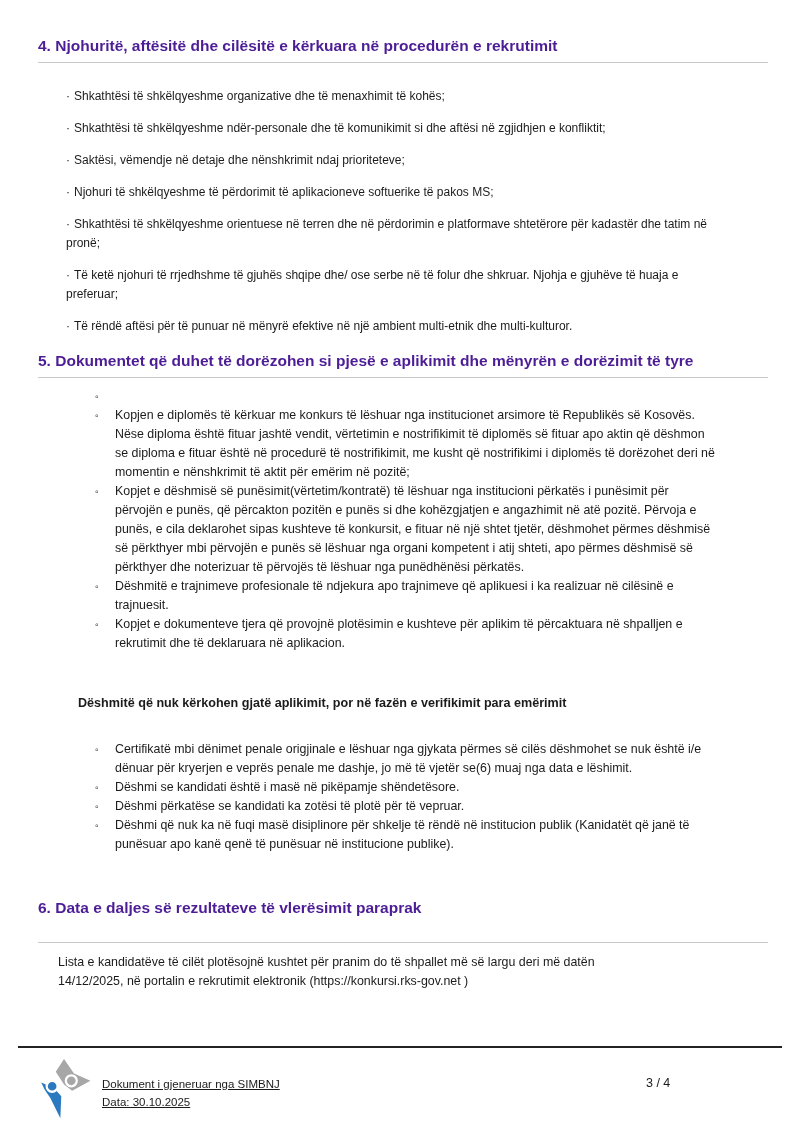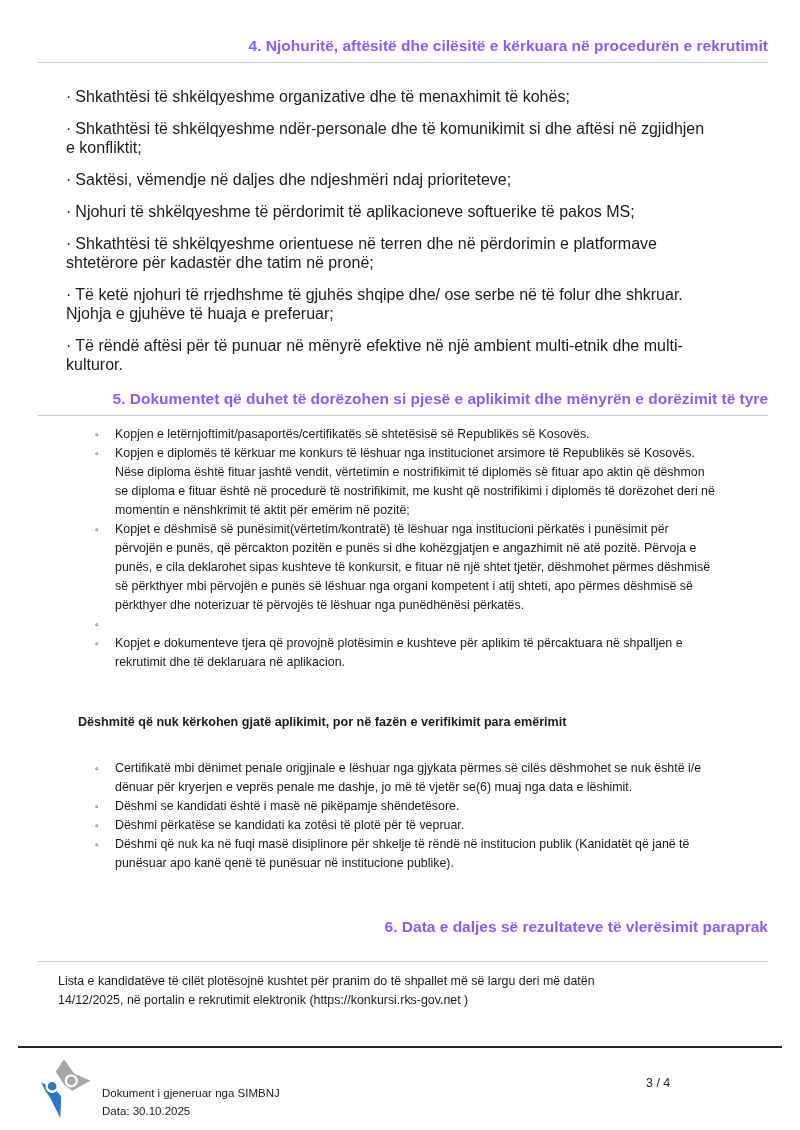--- a/index.html
+++ b/index.html
@@ -14,33 +14,32 @@
   .page {
     position: absolute; inset: 0;
     padding: 34px 32px 0 38px;
     box-sizing: border-box;
   }
   .sec-title {
     font-size: 15.5px;
     line-height: 23px;
     font-weight: 700;
     margin: 0;
-    color: #8b5cf6;
-    text-align: right;
+    color: #4c1d95;
   }
   .rule {
     border: none;
     border-top: 1px solid #c9c9c9;
     margin: 5px 0 0 0;
     height: 0;
   }
   
   .dot-list { margin: 24px 0 0 28px; }
   .dot-item {
-    font-size: 16px;
+    font-size: 12px;
     line-height: 19px;
     margin: 0 0 13px 0;
     max-width: 642px;
   }
   .dot-item .marker { margin-right: 4px; }
   
   .circ-list { margin: 9px 0 0 57px; }
   .circ-item { display: flex; font-size: 12.4px; line-height: 19px; }
   .circ-item .marker { flex: 0 0 20px; font-size: 10.5px; line-height: 19px; }
   .circ-item .txt { max-width: 600px; }
@@ -60,21 +59,21 @@
     font-size: 12.4px;
     line-height: 19px;
   }
   
   .footer {
     position: absolute;
     left: 18px; right: 18px; top: 1046px;
     border-top: 2px solid #232323;
     padding-top: 10px;
   }
-  .footer-inner { display: flex; align-items: flex-end; }
+  .footer-inner { display: flex; align-items: center; text-decoration: underline; }
   .logo { margin-left: 18px; width: 56px; height: 62px; flex: none; }
   .footer-text { margin-left: 10px; padding-top: 7px; font-size: 11.5px; line-height: 18px; }
   .footer-text div { white-space: nowrap; }
   .page-num {
     position: absolute;
     left: 628px; top: 28px;
     font-size: 12.5px;
   }
 </style>
 </head>
@@ -84,54 +83,54 @@
 
   <section>
     <h2 class="sec-title">4. Njohuritë, aftësitë dhe cilësitë e kërkuara në procedurën e rekrutimit</h2>
     <hr class="rule">
     <div class="dot-list">
 
         <p class="dot-item"><span class="marker">·</span><span class="txt">Shkathtësi të shkëlqyeshme organizative dhe të menaxhimit të kohës;</span></p>
 
         <p class="dot-item"><span class="marker">·</span><span class="txt">Shkathtësi të shkëlqyeshme ndër-personale dhe të komunikimit si dhe aftësi në zgjidhjen e konfliktit;</span></p>
 
-        <p class="dot-item"><span class="marker">·</span><span class="txt">Saktësi, vëmendje në daljes dhe ndjeshmëri ndaj prioriteteve;</span></p>
+        <p class="dot-item"><span class="marker">·</span><span class="txt">Saktësi, vëmendje në detaje dhe nënshkrimit ndaj prioriteteve;</span></p>
 
         <p class="dot-item"><span class="marker">·</span><span class="txt">Njohuri të shkëlqyeshme të përdorimit të aplikacioneve softuerike të pakos MS;</span></p>
 
         <p class="dot-item"><span class="marker">·</span><span class="txt">Shkathtësi të shkëlqyeshme orientuese në terren dhe në përdorimin e platformave shtetërore për kadastër dhe tatim në pronë;</span></p>
 
         <p class="dot-item"><span class="marker">·</span><span class="txt">Të ketë njohuri të rrjedhshme të gjuhës shqipe dhe/ ose serbe në të folur dhe shkruar. Njohja e gjuhëve të huaja e preferuar;</span></p>
 
         <p class="dot-item"><span class="marker">·</span><span class="txt">Të rëndë aftësi për të punuar në mënyrë efektive në një ambient multi-etnik dhe multi-kulturor.</span></p>
       </div>
   </section>
 
   <section class="section-5">
     <h2 class="sec-title">5. Dokumentet që duhet të dorëzohen si pjesë e aplikimit dhe mënyrën e dorëzimit të tyre</h2>
     <hr class="rule">
     <div class="circ-list">
 
         <div class="circ-item">
           <span class="marker">◦</span>
-          <span class="txt">Kopjen e letërnjoftimit/pasaportës/certifikatës së shtetësisë së Republikës së Kosovës.</span>
         </div>
 
         <div class="circ-item">
           <span class="marker">◦</span>
           <span class="txt">Kopjen e diplomës të kërkuar me konkurs të lëshuar nga institucionet arsimore të Republikës së Kosovës. Nëse diploma është fituar jashtë vendit, vërtetimin e nostrifikimit të diplomës së fituar apo aktin që dëshmon se diploma e fituar është në procedurë të nostrifikimit, me kusht që nostrifikimi i diplomës të dorëzohet deri në momentin e nënshkrimit të aktit për emërim në pozitë;</span>
         </div>
 
         <div class="circ-item">
           <span class="marker">◦</span>
           <span class="txt">Kopjet e dëshmisë së punësimit(vërtetim/kontratë) të lëshuar nga institucioni përkatës i punësimit për përvojën e punës, që përcakton pozitën e punës si dhe kohëzgjatjen e angazhimit në atë pozitë. Përvoja e punës, e cila deklarohet sipas kushteve të konkursit, e fituar në një shtet tjetër, dëshmohet përmes dëshmisë së përkthyer mbi përvojën e punës së lëshuar nga organi kompetent i atij shteti, apo përmes dëshmisë së përkthyer dhe noterizuar të përvojës të lëshuar nga punëdhënësi përkatës.</span>
         </div>
 
         <div class="circ-item">
           <span class="marker">◦</span>
+          <span class="txt">Dëshmitë e trajnimeve profesionale të ndjekura apo trajnimeve që aplikuesi i ka realizuar në cilësinë e trajnuesit.</span>
         </div>
 
         <div class="circ-item">
           <span class="marker">◦</span>
           <span class="txt">Kopjet e dokumenteve tjera që provojnë plotësimin e kushteve për aplikim të përcaktuara në shpalljen e rekrutimit dhe të deklaruara në aplikacion.</span>
         </div>
       </div>
 
     <p class="subheading">Dëshmitë që nuk kërkohen gjatë aplikimit, por në fazën e verifikimit para emërimit</p>
 

